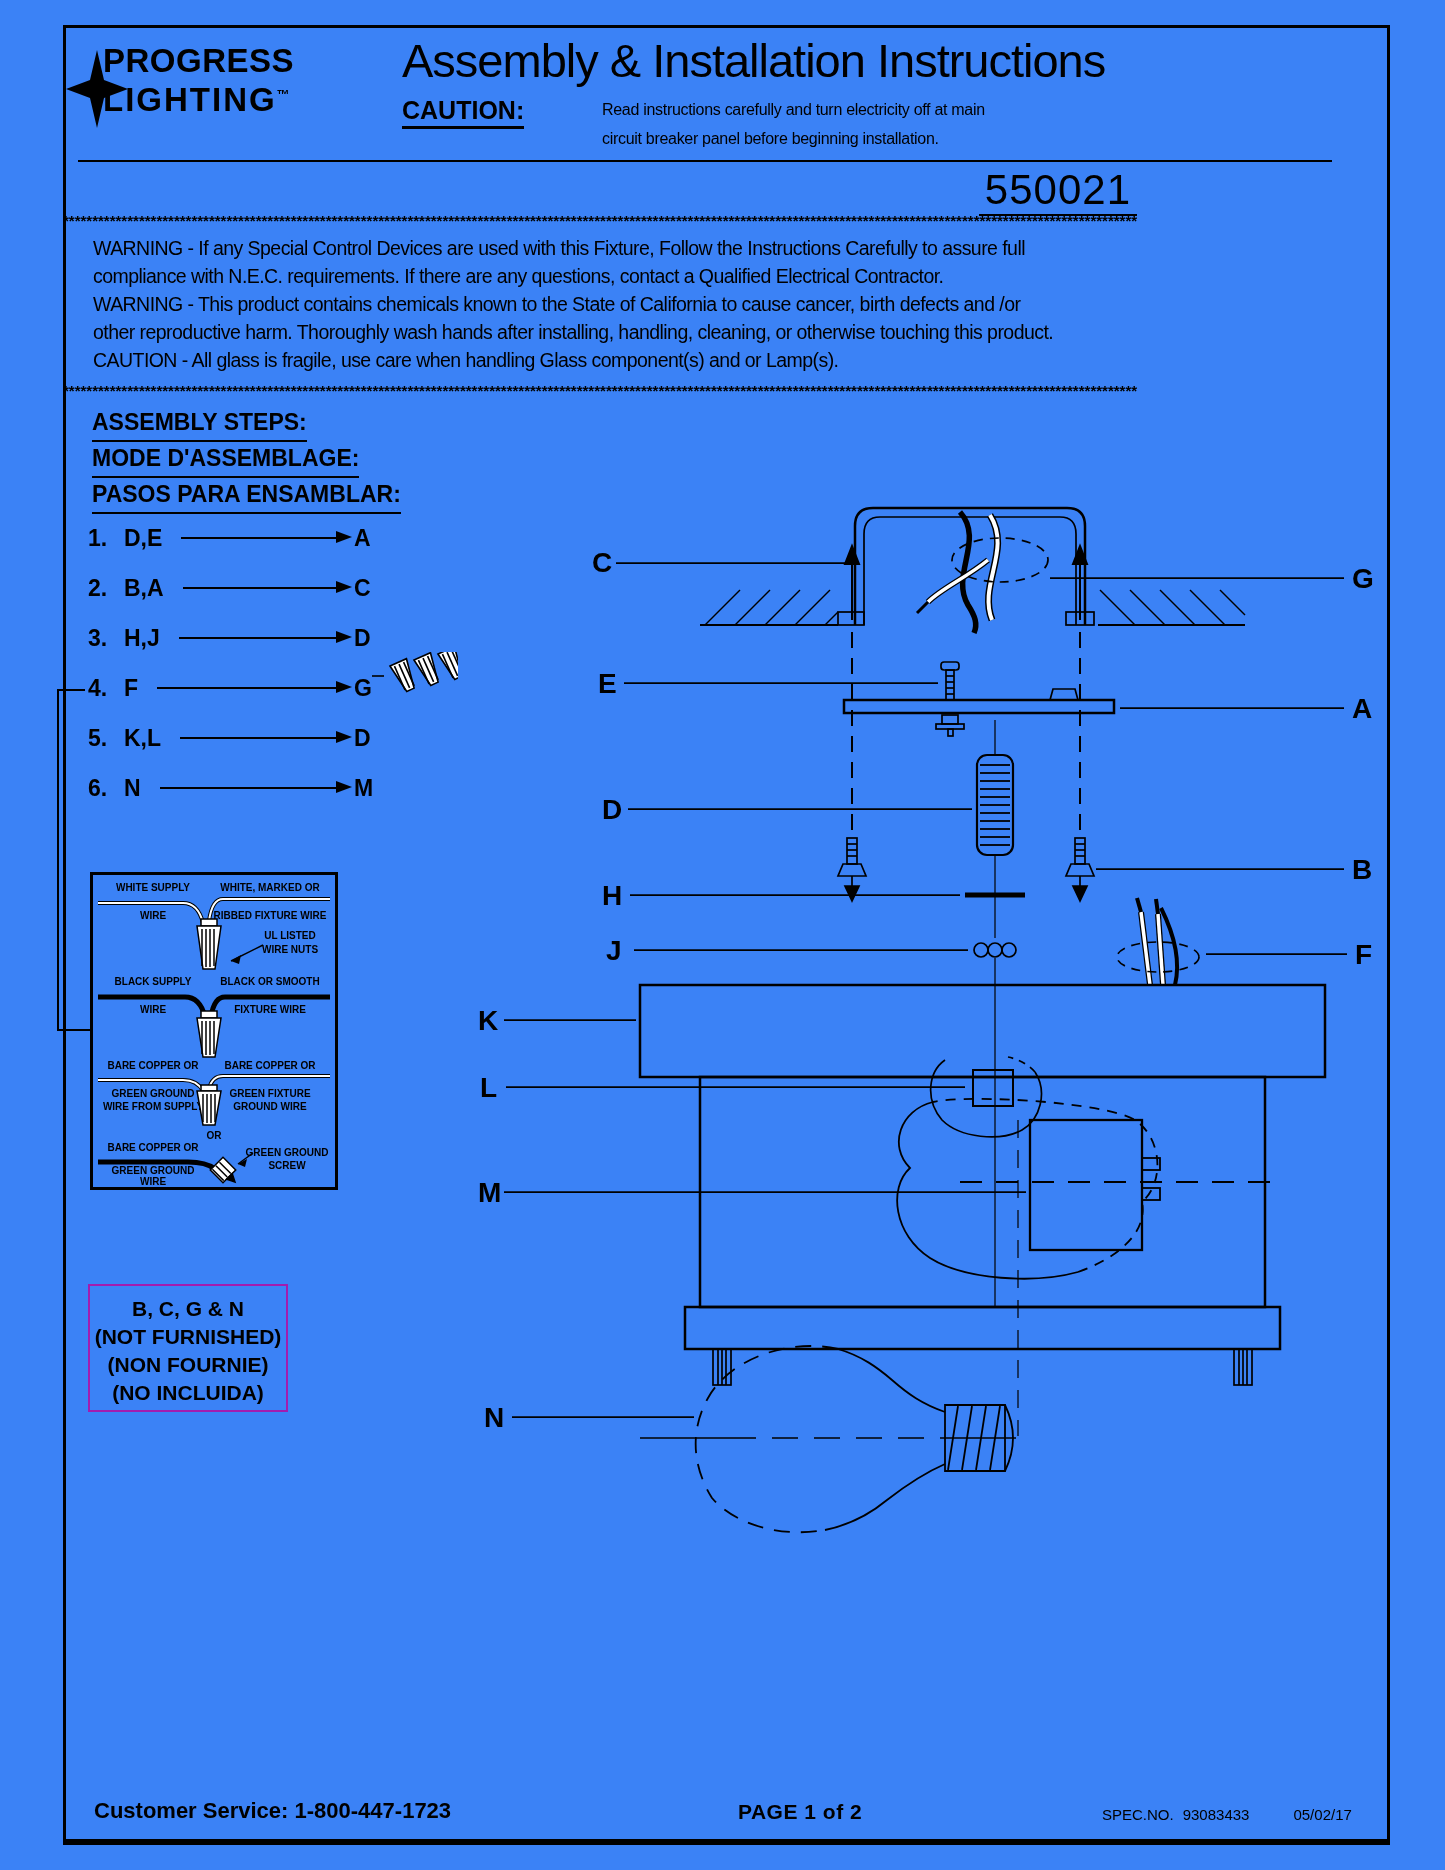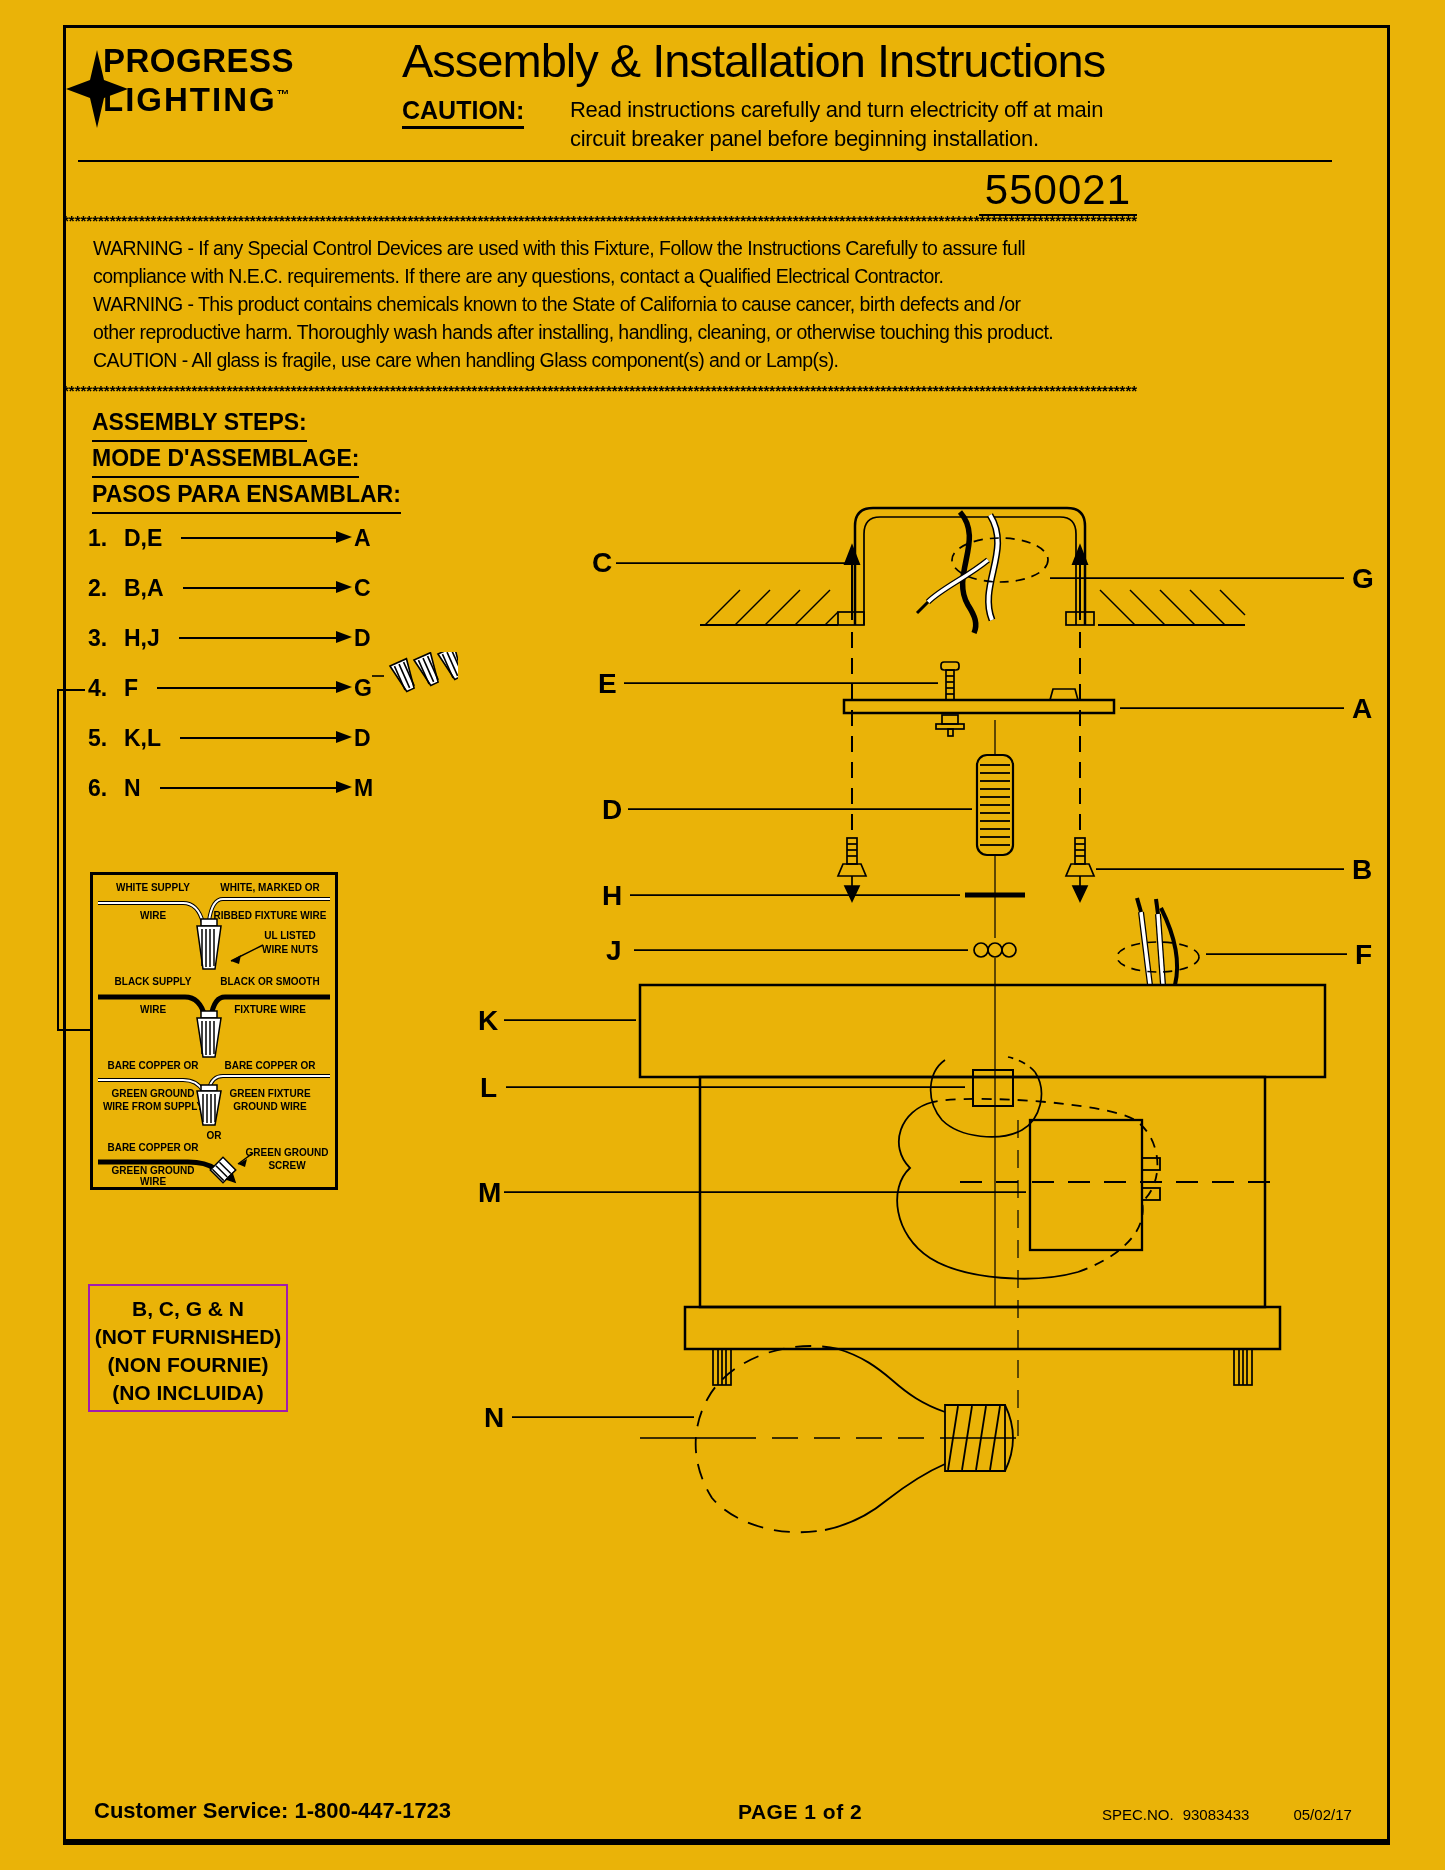--- a/index.html
+++ b/index.html
@@ -1,26 +1,26 @@
 <!DOCTYPE html>
 <html><head>
 <meta charset="utf-8">
 <style>
   html,body{margin:0;padding:0;background:#fff;}
   body{font-family:"Liberation Sans",sans-serif;color:#000;}
-  .page{position:relative;width:1445px;height:1870px;background:#eab308;box-sizing:border-box;}
+  .page{position:relative;width:1445px;height:1870px;background:#3b82f6;box-sizing:border-box;}
   .frame{position:absolute;left:63px;top:25px;width:1327px;height:1820px;border:3px solid #000;border-bottom-width:6px;box-sizing:border-box;}
   .abs{position:absolute;}
   .brand-text{line-height:34px;font-weight:700;}
   .brand-l1{font-size:33px;letter-spacing:.5px;}
   .brand-l2{font-size:33px;letter-spacing:2px;font-weight:700;}
   .tm{font-size:13px;vertical-align:super;}
   .doc-title{font-size:47px;font-weight:400;letter-spacing:-1px;white-space:nowrap;}
   .caution-label{font-size:25px;font-weight:700;border-bottom:3px solid #000;padding-bottom:1px;}
-  .caution-text{font-size:22px;line-height:29px;white-space:nowrap;letter-spacing:-.3px;}
+  .caution-text{font-size:16px;line-height:29px;white-space:nowrap;letter-spacing:-.3px;margin-left:32px;}
   .rule{background:#000;height:2px;}
   .model{font-size:42px;letter-spacing:1px;border-bottom:2px solid #000;padding:0 6px 1px 6px;}
   .stars{font-size:15px;font-weight:700;white-space:nowrap;overflow:hidden;width:1074px;letter-spacing:0;}
   .warn-line{font-size:19.5px;letter-spacing:-.55px;line-height:28px;white-space:nowrap;}
   .asm-heading{font-size:23px;font-weight:700;line-height:33px;}
   .asm-heading span{border-bottom:2.5px solid #000;padding-bottom:1px;display:inline-block;}
   .steps{width:296px;}
   .step-row{display:flex;align-items:center;height:50px;font-size:23px;font-weight:700;}
   .step-num{width:36px;}
   .step-from{margin-right:19px;}

